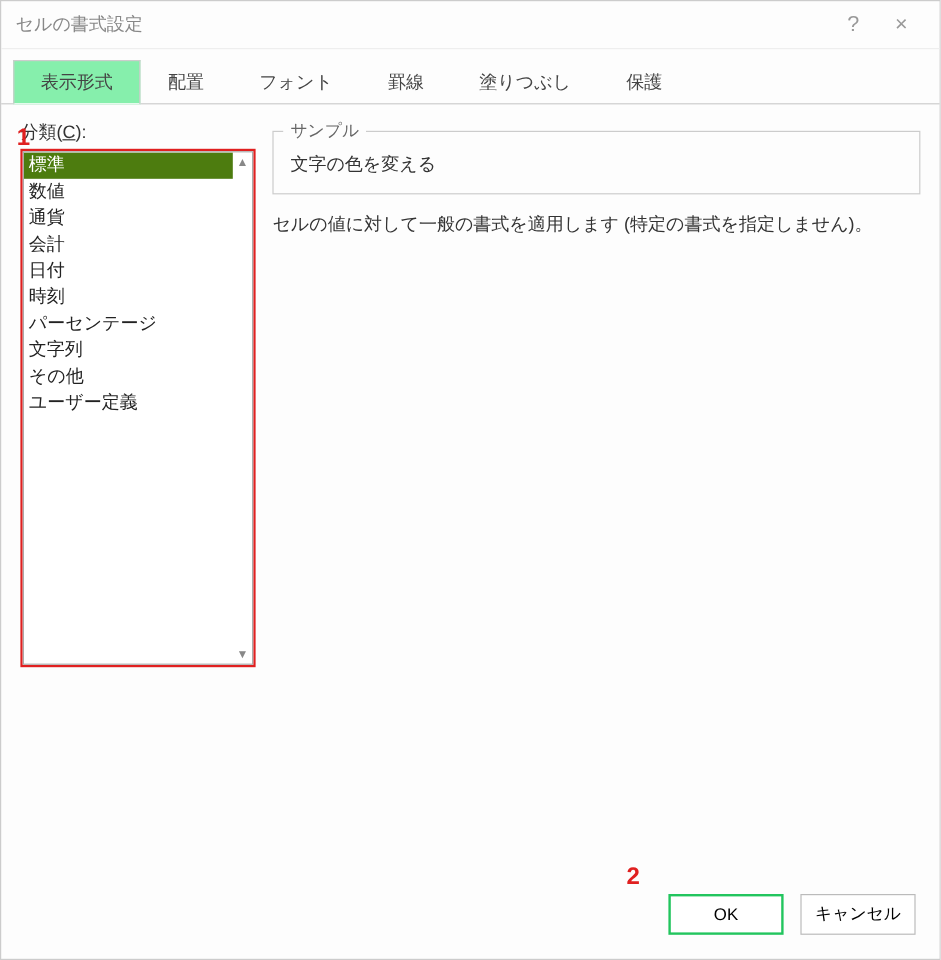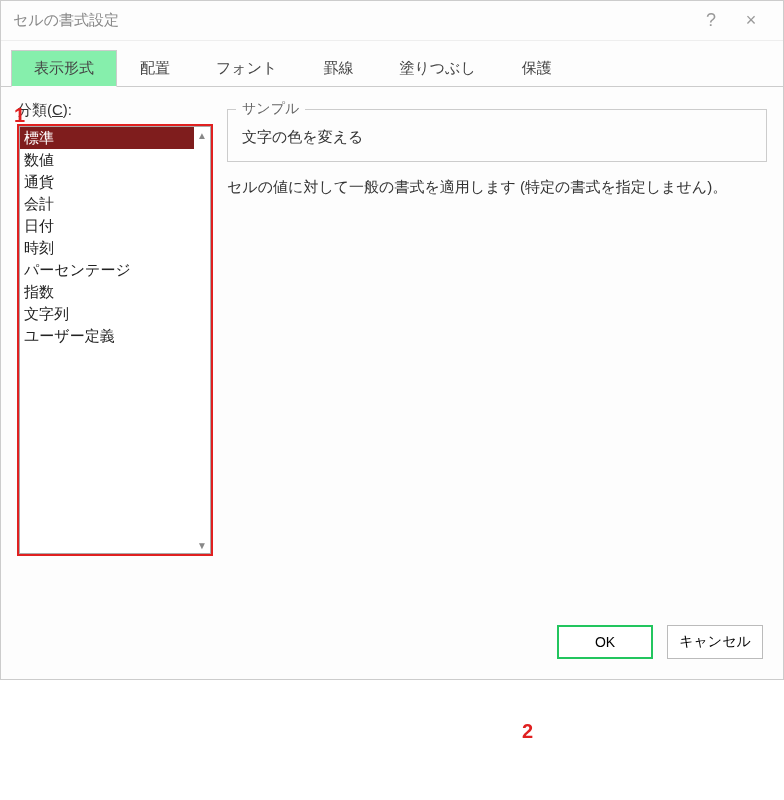--- a/index.html
+++ b/index.html
@@ -1,32 +1,32 @@
 <!DOCTYPE html>
 <html><head>
   <meta charset="utf-8">
   <style>
     * { box-sizing: border-box; margin: 0; padding: 0; }
     body { font-family: "Yu Gothic UI", "Meiryo", sans-serif; font-size: 14px; background: #fff; width: 784px; height: 800px; overflow: hidden; position: relative; }
-    .dialog { width: 784px; height: 680px; border: 1px solid #ccc; display: flex; flex-direction: column; background: #fdfdfd; }
+    .dialog { width: 784px; height: 800px; border: 1px solid #ccc; display: flex; flex-direction: column; background: #fdfdfd; }
     .titlebar { height: 40px; display: flex; align-items: center; padding: 0 12px; color: #888; font-size: 15px; border-bottom: 1px solid #eee; }
     .titlebar .title { flex: 1; }
     .titlebar .tbtn { width: 40px; text-align: center; font-size: 18px; color: #999; cursor: pointer; }
     .tabs { display: flex; padding: 8px 10px 0 10px; border-bottom: 1px solid #ccc; gap: 0; }
     .tab { padding: 8px 22px; font-size: 15px; color: #444; cursor: pointer; border: 1px solid transparent; border-bottom: none; position: relative; top: 1px; }
     .tab.active { border-color: #ccc; background: #86efac; border-bottom: 1px solid #fdfdfd; }
     .content { flex: 1; padding: 14px 16px; display: flex; gap: 14px; }
     .leftcol { width: 196px; display: flex; flex-direction: column; }
     .label-row { font-size: 15px; color: #333; margin-bottom: 4px; }
     .label-row .u { text-decoration: underline; }
     .listwrap { border: 2px solid #e02020; height: 432px; position: relative; display: flex; }
     .listbox { flex: 1; background: #fff; border: 1px solid #aaa; overflow: hidden; display: flex; }
     .listitems { flex: 1; padding: 0; }
     .listitems .litem { padding: 0 4px; font-size: 15px; line-height: 22px; color: #222; cursor: pointer; }
-    .listitems .litem.selected { background: #7f1d1d; color: #fff; }
+    .listitems .litem.selected { background: #4d7c0f; color: #fff; }
     .scrollbar { width: 16px; background: transparent; display: flex; flex-direction: column; justify-content: space-between; }
     .scrollbar .arrow { height: 16px; display: flex; align-items: center; justify-content: center; color: #888; font-size: 10px; }
     .rightcol { flex: 1; display: flex; flex-direction: column; }
     .fieldset { border: 1px solid #ccc; padding: 18px 14px 14px 14px; position: relative; margin-top: 8px; }
     .fieldset .legend { position: absolute; top: -10px; left: 8px; background: #fdfdfd; padding: 0 6px; font-size: 14px; color: #666; }
     .fieldset .val { font-size: 15px; color: #333; }
     .desc { margin-top: 16px; font-size: 15px; color: #333; }
     .footer { display: flex; justify-content: flex-end; align-items: center; padding: 16px 20px 20px 20px; gap: 14px; position: relative; }
     .btn { min-width: 96px; height: 34px; border: 1px solid #bbb; background: #fff; font-size: 14px; display: flex; align-items: center; justify-content: center; cursor: pointer; }
     .btn.ok { border: 2px solid #22c55e; }
@@ -61,22 +61,22 @@
       <div class="listwrap">
         <div class="listbox">
           <div class="listitems">
             <div class="litem selected">標準</div>
             <div class="litem">数値</div>
             <div class="litem">通貨</div>
             <div class="litem">会計</div>
             <div class="litem">日付</div>
             <div class="litem">時刻</div>
             <div class="litem">パーセンテージ</div>
-            <div class="litem">指数</div>
             <div class="litem">文字列</div>
+            <div class="litem">その他</div>
             <div class="litem">ユーザー定義</div>
           </div>
           <div class="scrollbar">
             <div class="arrow">▲</div>
             <div class="arrow">▼</div>
           </div>
         </div>
       </div>
     </div>
 

